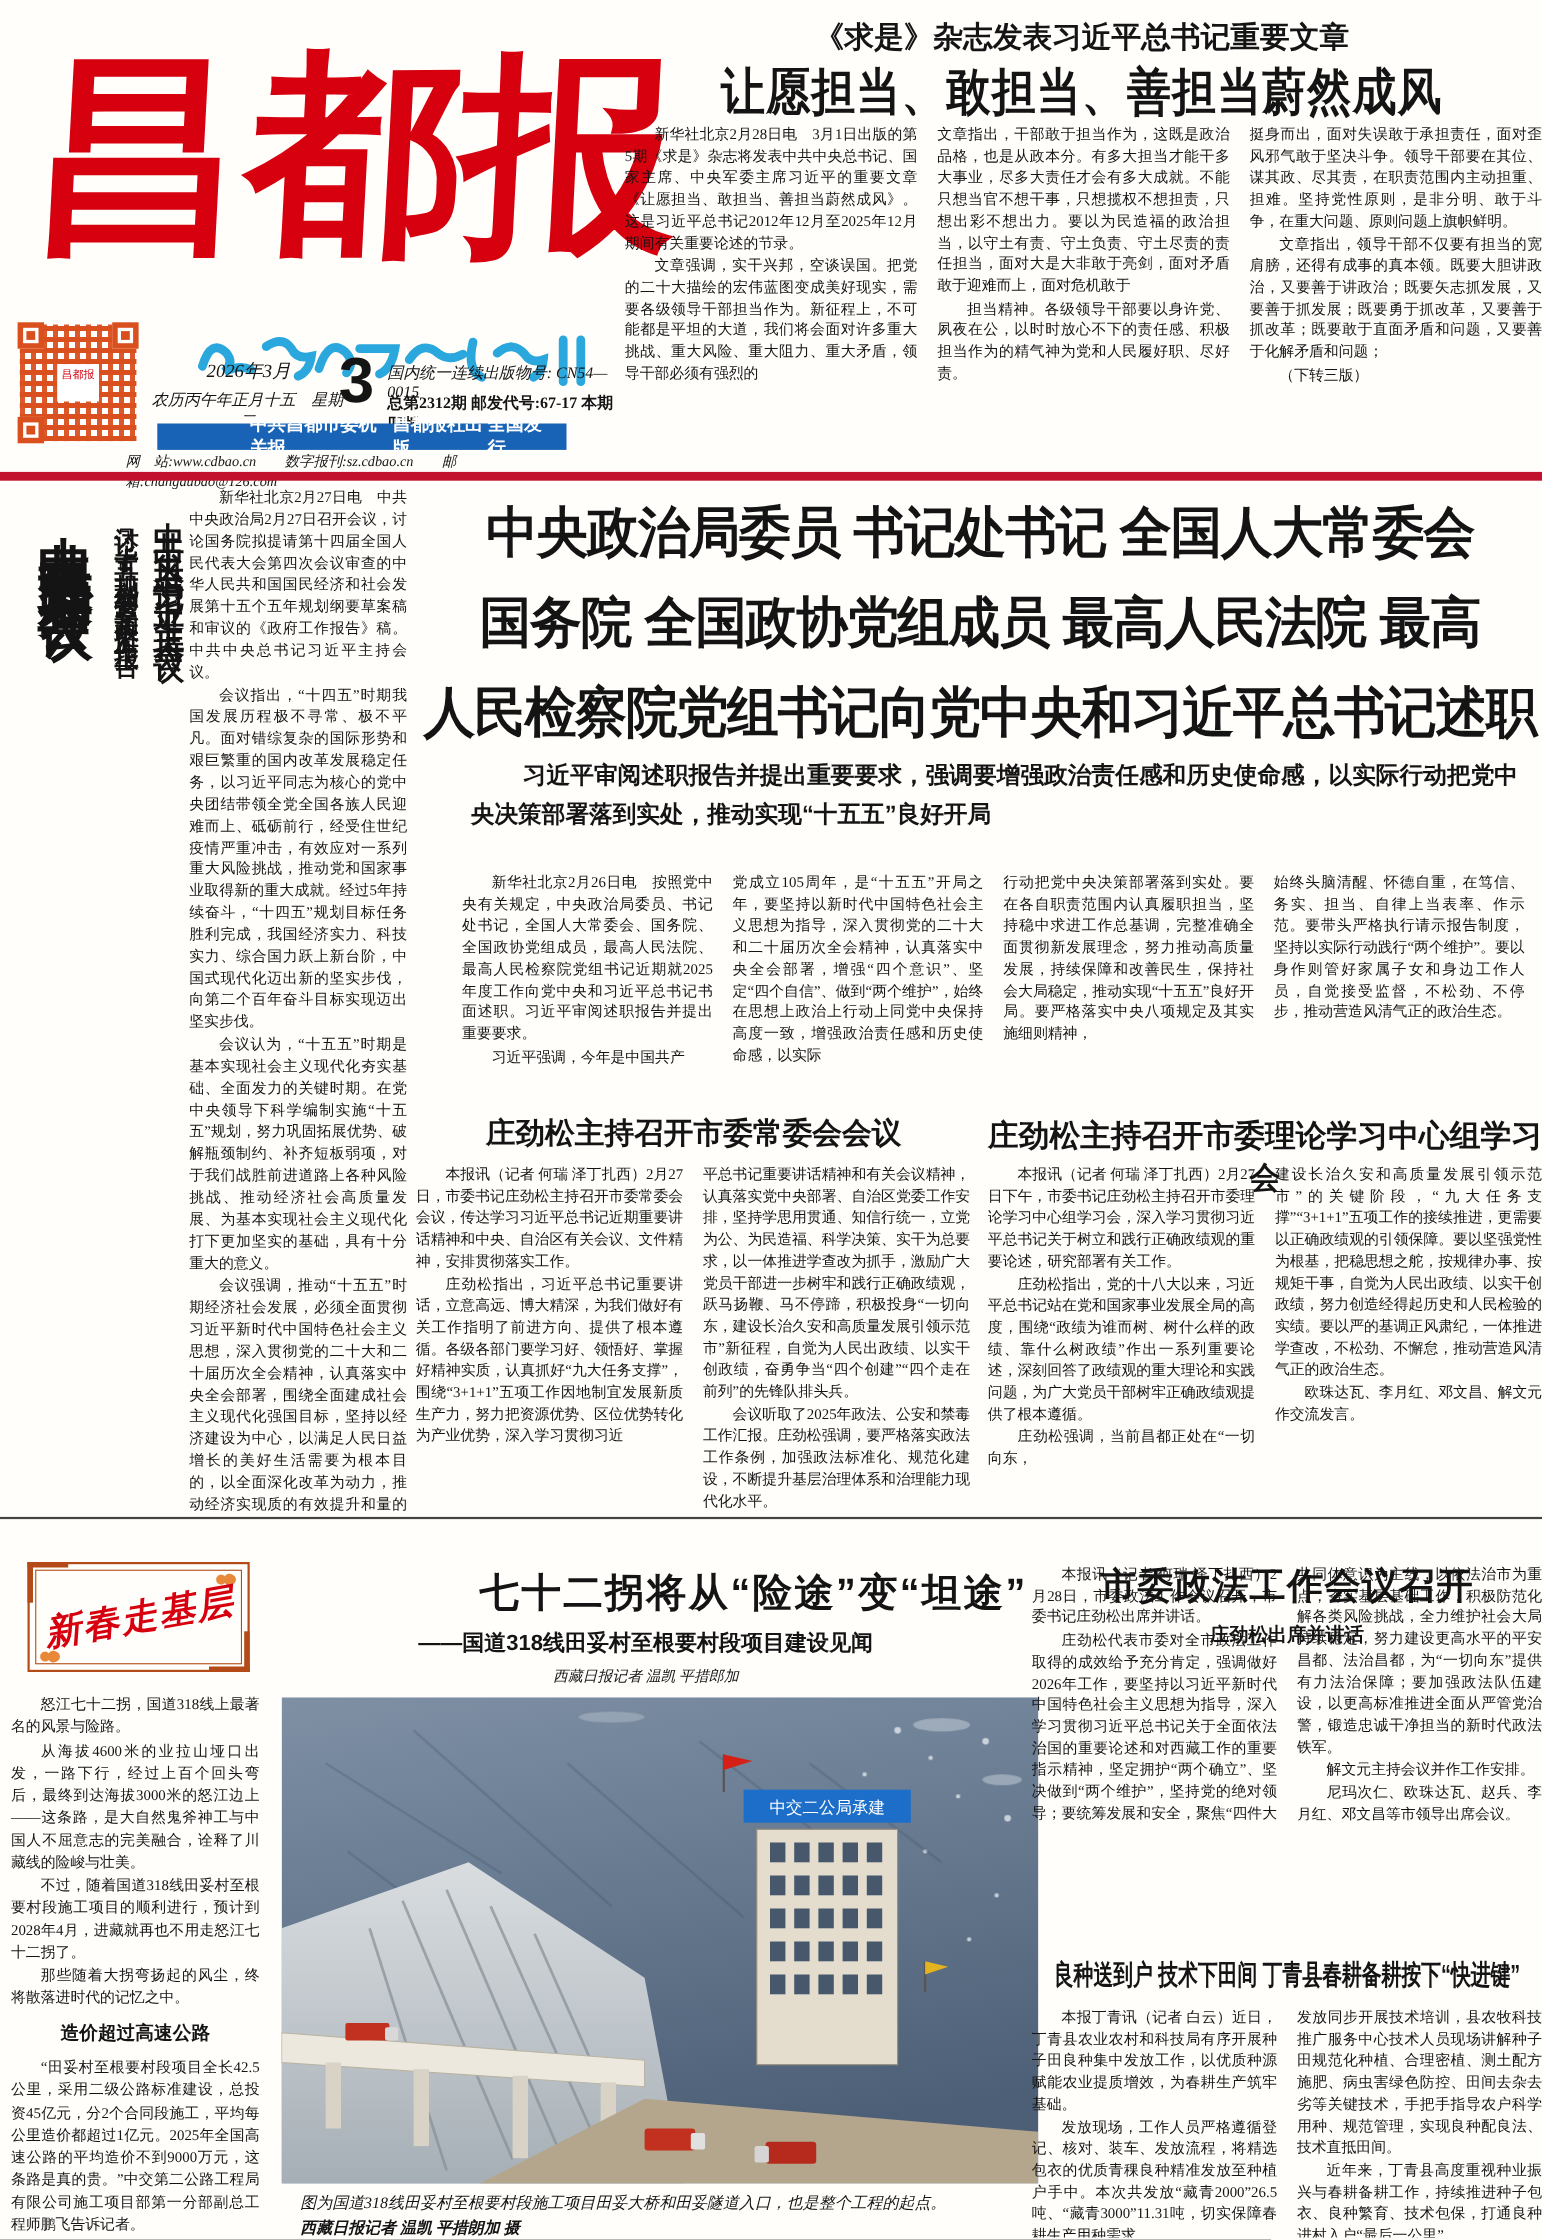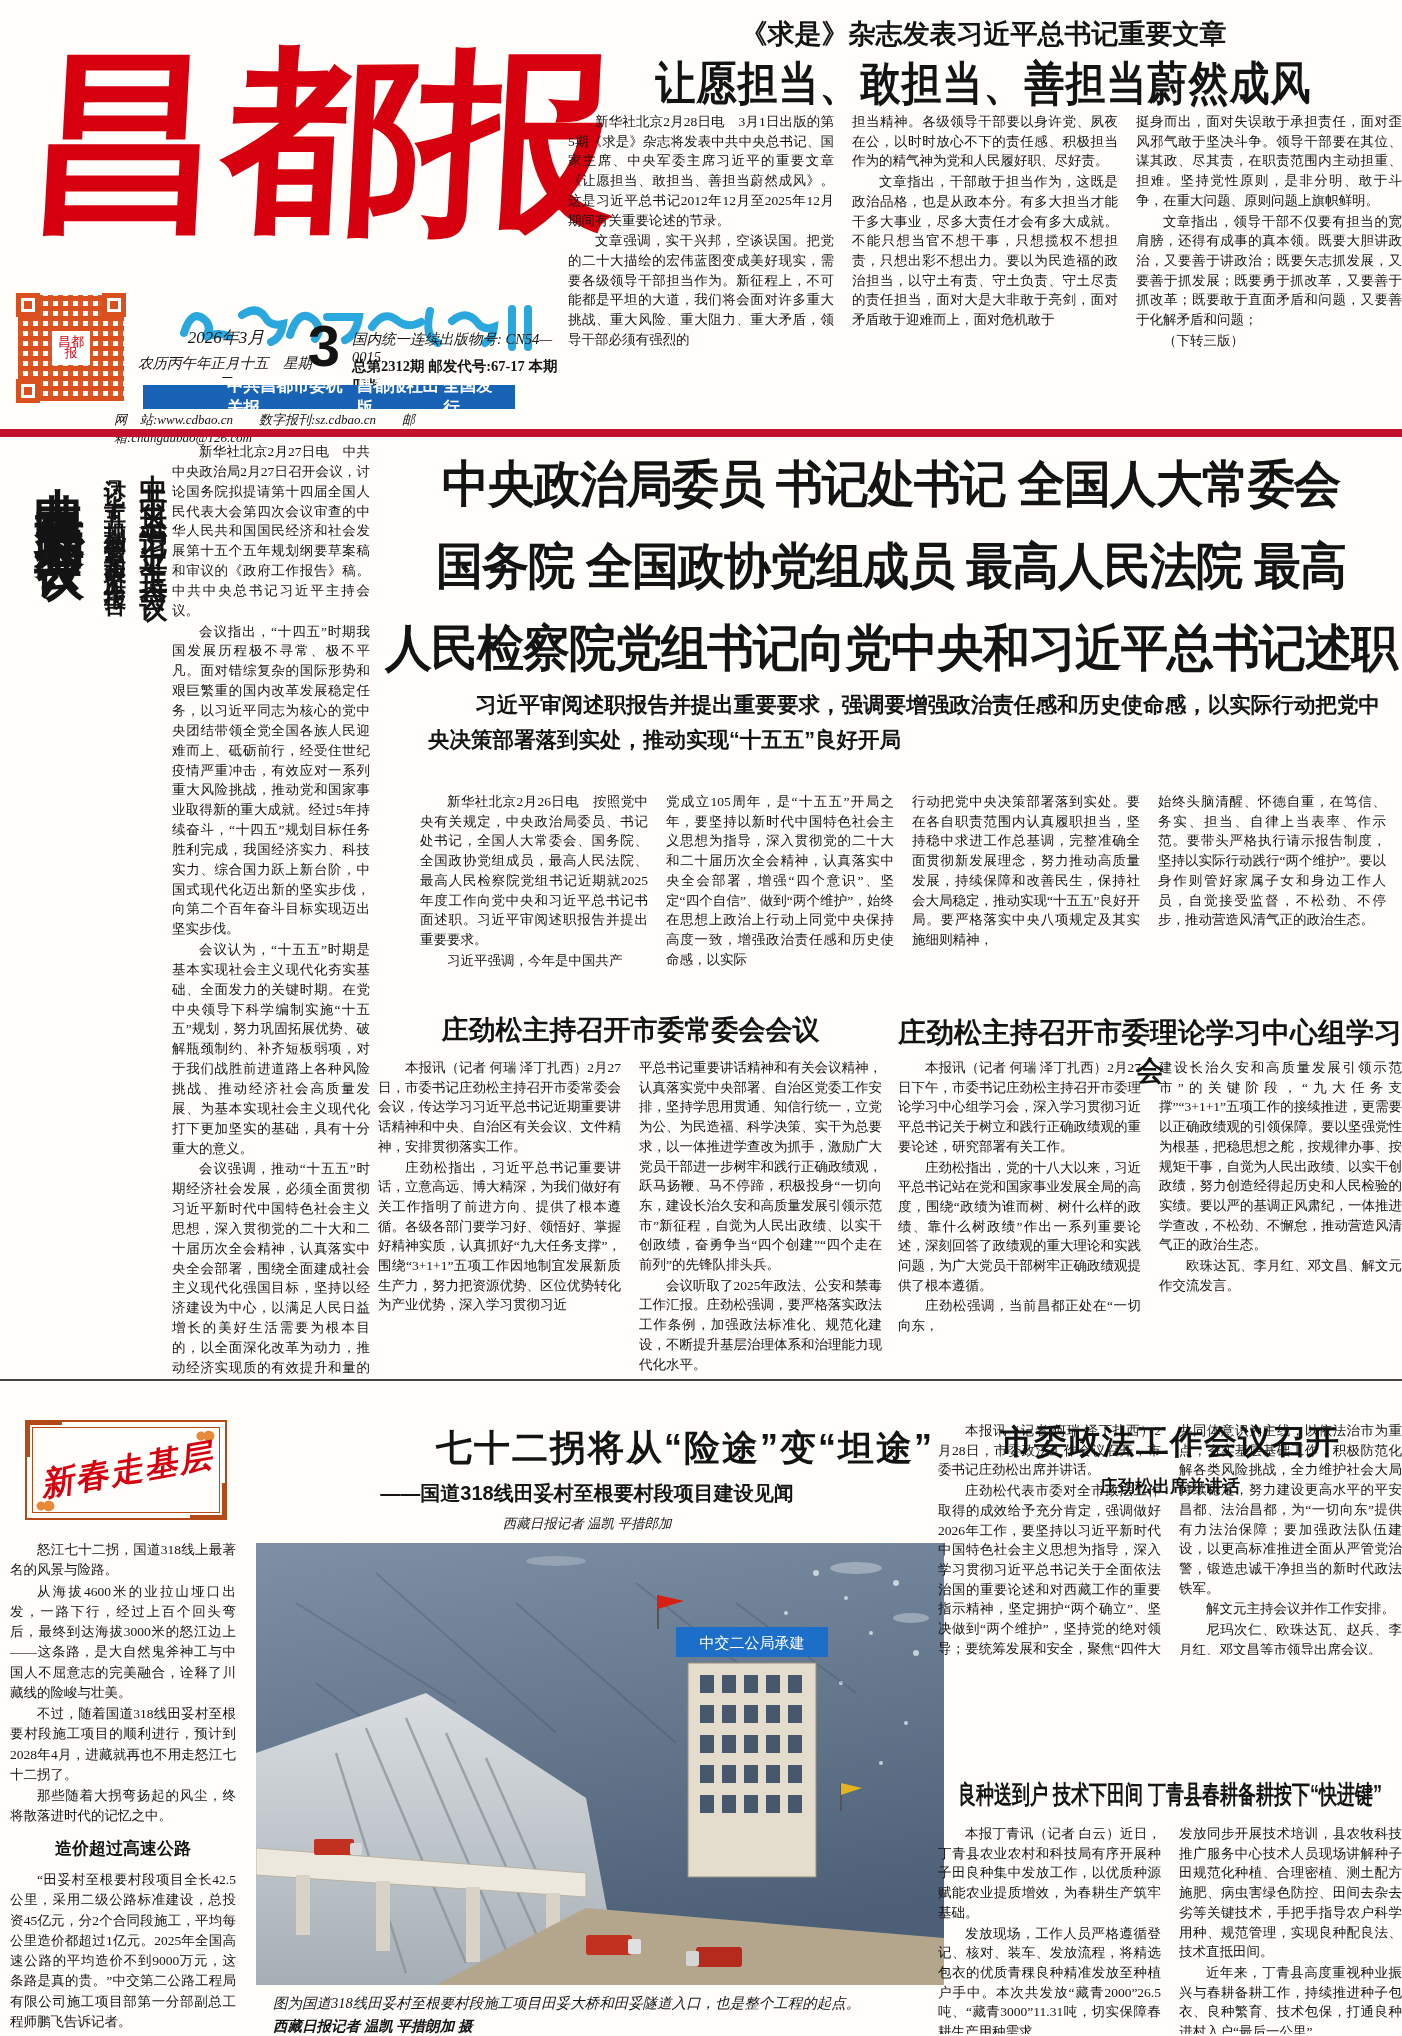--- a/index.html
+++ b/index.html
@@ -17,21 +17,21 @@
       align-items:flex-start;color:#d6000f;font-weight:900;font-size:196px;line-height:300px;
       font-family:"DejaVu Serif","Liberation Serif",serif;transform:skewX(-3deg);}
   .tibetan{left:172px;top:295px;width:400px;height:62px;}
   .qr{left:18px;top:295px;width:106px;height:106px;
       background:repeating-linear-gradient(90deg,rgba(217,80,30,.95) 0 5px,transparent 5px 10px),
                  repeating-linear-gradient(0deg,#d9501e 0 5px,#fff 5px 10px);}
   .qr .f{position:absolute;width:24px;height:24px;background:#fff;border:5px solid #d9501e;box-sizing:border-box;}
   .qr .f::after{content:"";position:absolute;inset:3px;background:#d9501e;}
   .qr .f1{left:-2px;top:-2px}.qr .f2{right:-2px;top:-2px}.qr .f3{left:-2px;bottom:-2px}
   .qr .center{position:absolute;left:34px;top:36px;width:38px;height:34px;background:#fff;
-      color:#d6000f;font-size:13px;line-height:11px;text-align:center;padding-top:5px;box-sizing:border-box;}
+      color:#d6000f;font-size:10px;line-height:11px;text-align:center;padding-top:5px;box-sizing:border-box;}
   .dline1{left:150px;top:326px;width:152px;text-align:center;font-size:17px;font-style:italic;}
   .dline2{left:136px;top:354px;width:178px;text-align:center;font-size:14.5px;font-style:italic;}
   .pagenum{left:300px;top:312px;width:48px;font-size:58px;font-weight:900;text-align:center;}
   .iss1{left:352px;top:330px;width:214px;font-size:14.5px;font-style:italic;}
   .iss2{left:352px;top:357px;width:214px;font-size:14.5px;font-weight:bold;}
   .bluebar{left:143px;top:385px;width:372px;height:24px;background:#1863b5;color:#fff;font-weight:bold;
       font-size:16.5px;display:flex;align-items:center;justify-content:space-between;
       padding:0 14px 0 84px;box-sizing:border-box;}
   .siteline{left:114px;top:411px;width:380px;font-size:13px;font-style:italic;}
   .redrule{left:0;top:429px;width:1402px;height:8px;background:#c2112d;}
@@ -139,22 +139,22 @@
   <div class="abs redrule"></div>
 
   <div class="abs tr-kicker sans">《求是》杂志发表习近平总书记重要文章</div>
   <div class="abs tr-head sans">让愿担当、敢担当、善担当蔚然成风</div>
   <div class="abs tr-cols colwrap">
     <div class="col gap" style="width:266px">
         <p>新华社北京2月28日电　3月1日出版的第5期《求是》杂志将发表中共中央总书记、国家主席、中央军委主席习近平的重要文章《让愿担当、敢担当、善担当蔚然成风》。这是习近平总书记2012年12月至2025年12月期间有关重要论述的节录。</p>
         <p>文章强调，实干兴邦，空谈误国。把党的二十大描绘的宏伟蓝图变成美好现实，需要各级领导干部担当作为。新征程上，不可能都是平坦的大道，我们将会面对许多重大挑战、重大风险、重大阻力、重大矛盾，领导干部必须有强烈的</p>
       </div>
     <div class="col gap cont" style="width:266px">
+        <p>文章指出，干部敢于担当作为，这既是政治品格，也是从政本分。有多大担当才能干多大事业，尽多大责任才会有多大成就。不能只想当官不想干事，只想揽权不想担责，只想出彩不想出力。要以为民造福的政治担当，以守土有责、守土负责、守土尽责的责任担当，面对大是大非敢于亮剑，面对矛盾敢于迎难而上，面对危机敢于</p>
         <p>担当精神。各级领导干部要以身许党、夙夜在公，以时时放心不下的责任感、积极担当作为的精气神为党和人民履好职、尽好责。</p>
-        <p>文章指出，干部敢于担当作为，这既是政治品格，也是从政本分。有多大担当才能干多大事业，尽多大责任才会有多大成就。不能只想当官不想干事，只想揽权不想担责，只想出彩不想出力。要以为民造福的政治担当，以守土有责、守土负责、守土尽责的责任担当，面对大是大非敢于亮剑，面对矛盾敢于迎难而上，面对危机敢于</p>
       </div>
     <div class="col cont" style="width:266px">
         <p>挺身而出，面对失误敢于承担责任，面对歪风邪气敢于坚决斗争。领导干部要在其位、谋其政、尽其责，在职责范围内主动担重、担难。坚持党性原则，是非分明、敢于斗争，在重大问题、原则问题上旗帜鲜明。</p>
         <p>文章指出，领导干部不仅要有担当的宽肩膀，还得有成事的真本领。既要大胆讲政治，又要善于讲政治；既要矢志抓发展，又要善于抓发展；既要勇于抓改革，又要善于抓改革；既要敢于直面矛盾和问题，又要善于化解矛盾和问题；</p>
         <p>（下转三版）</p>
       </div>
   </div>
 
   <div class="abs vhead sans">中共中央政治局召开会议</div>
   <div class="abs vsub1">讨论『十五五』规划纲要草案和政府工作报告</div>

